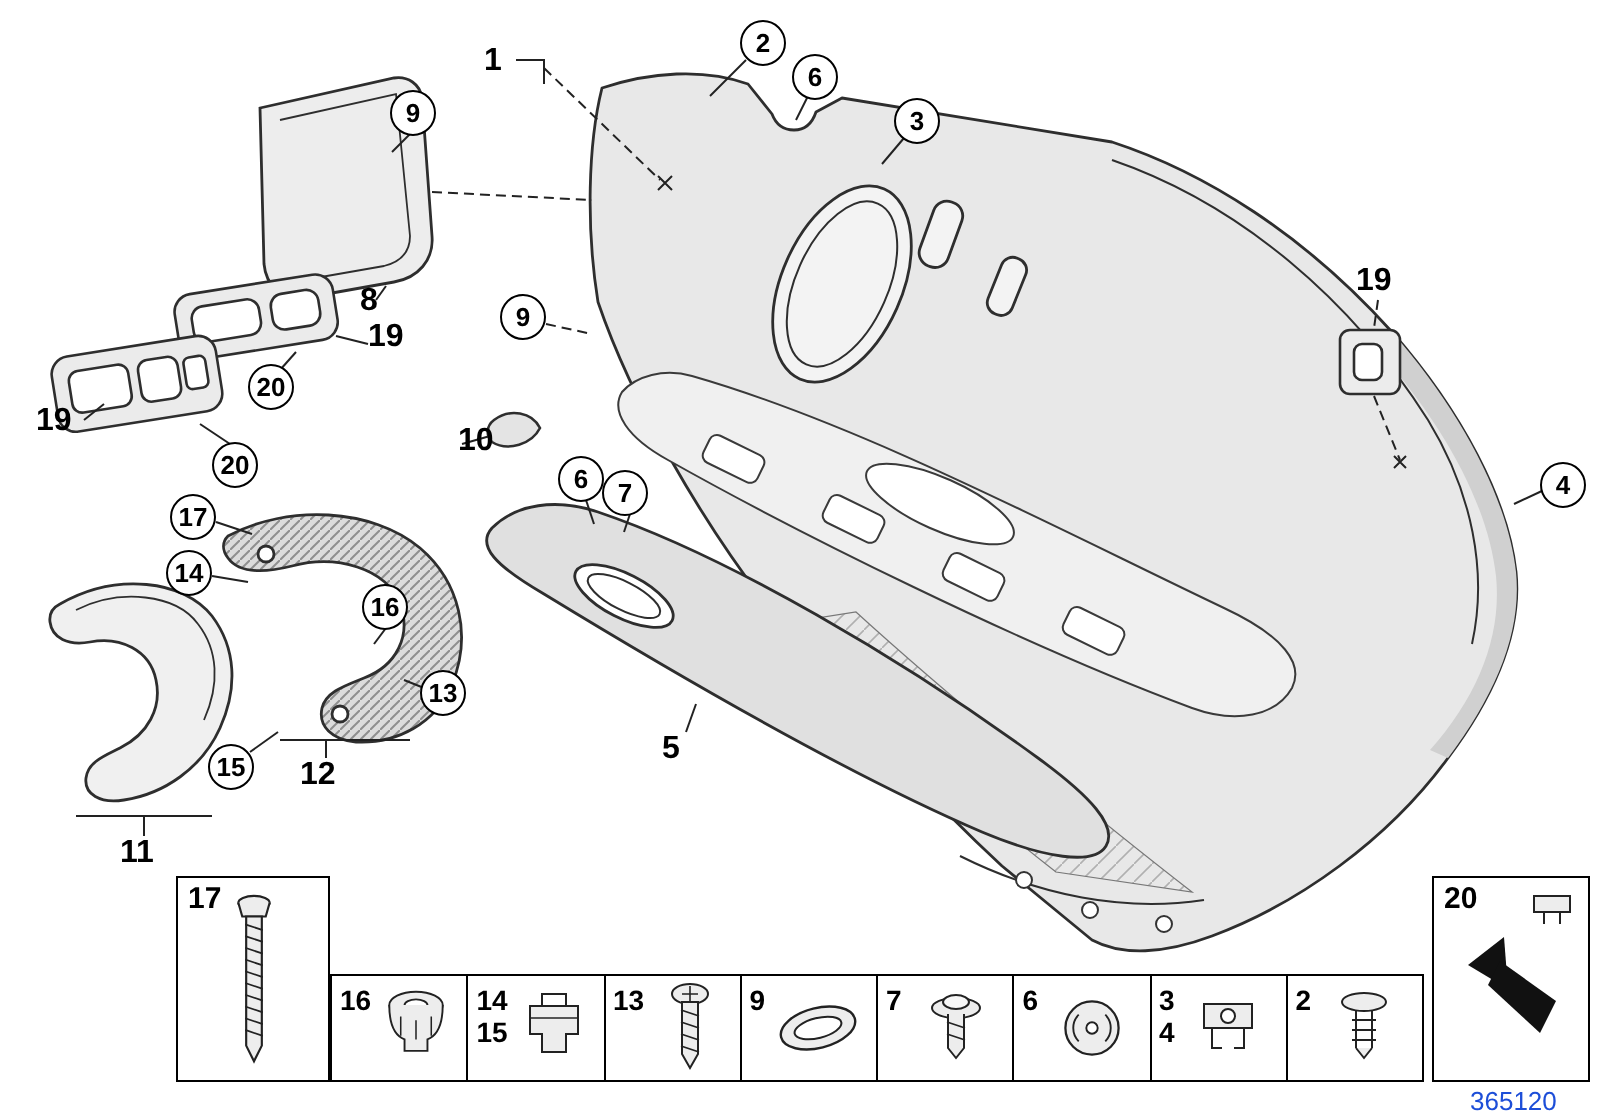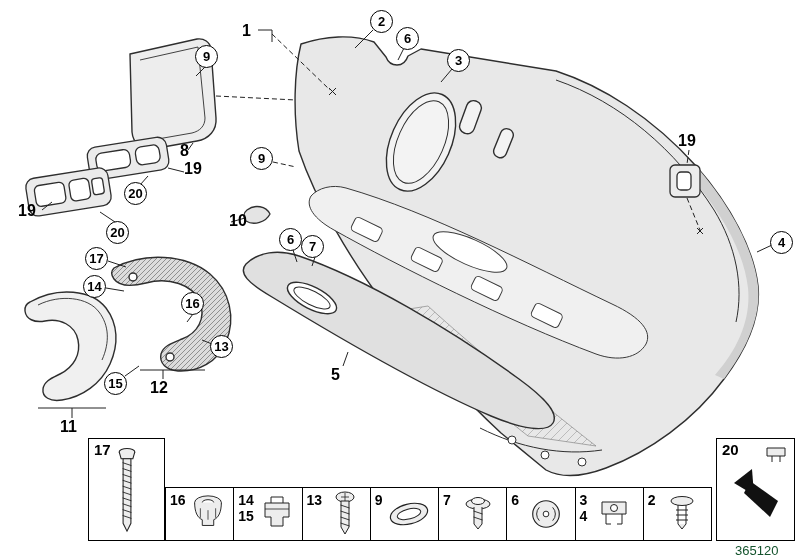--- a/index.html
+++ b/index.html
@@ -16,21 +16,21 @@
   .legend-box { position:absolute; border:1.6px solid #000; background:#fff; z-index:3; }
   .box-num { position:absolute; left:5px; top:2px; font-size:15px; font-weight:bold; }
   .legend-strip { position:absolute; left:165px; top:487px; width:547px; height:54px;
     border:1.6px solid #000; background:#fff; display:flex; z-index:3; }
   .legend-cell { flex:1 1 0; position:relative; display:flex; align-items:center;
     padding:2px 2px 2px 4px; border-left:1.6px solid #000; }
   .legend-cell:first-child { border-left:none; }
   .cell-nums { display:flex; flex-direction:column; font-size:14px; font-weight:bold;
     line-height:1.15; align-self:flex-start; margin-top:2px; }
   .cell-icon { margin:0 auto; display:block; }
-  .drawing-number { position:absolute; left:735px; top:543px; font-size:13px; color:#14532d; z-index:4; }
+  .drawing-number { position:absolute; left:735px; top:543px; font-size:13px; color:#1d4ed8; z-index:4; }
   .mini-clip { position:absolute; right:5px; top:5px; }
   .arrow-wrap { position:absolute; left:50%; top:56%; transform:translate(-50%,-50%); }
   .screw17-wrap { position:absolute; left:50%; top:54%; transform:translate(-50%,-50%); }
 </style>
 </head>
 <body>
 
 <div class="stage">
 
   <svg class="art" width="800" height="560" viewBox="0 0 800 560">

